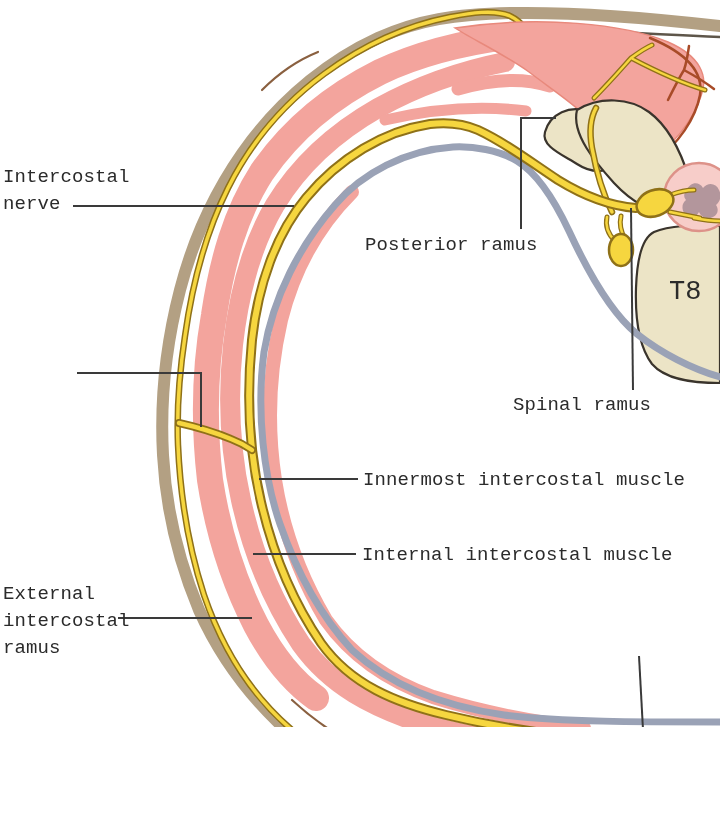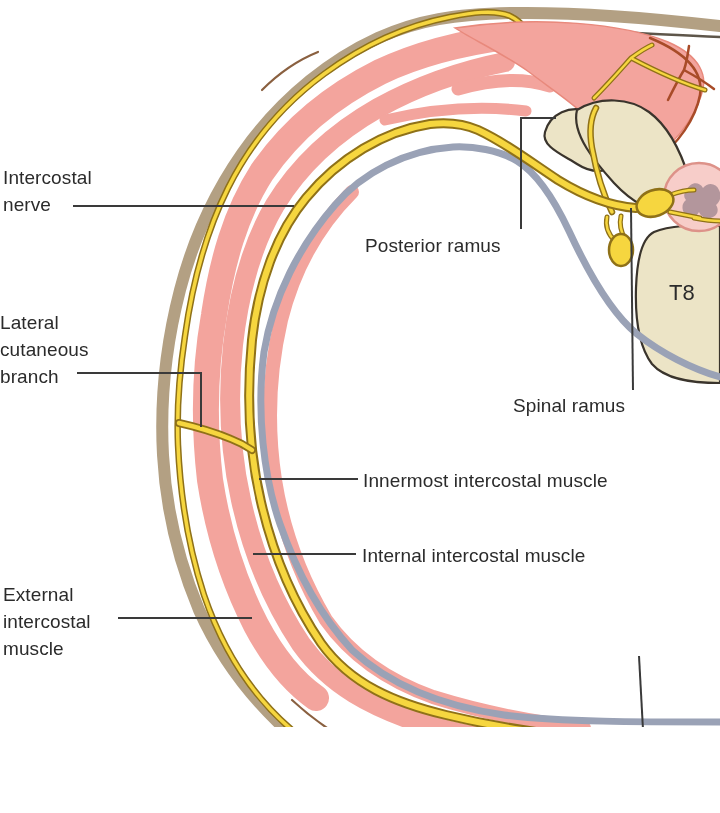--- a/index.html
+++ b/index.html
@@ -1,21 +1,21 @@
 <!DOCTYPE html>
 <html style="--background: #ffffff; --skin_tan: #b3a083; --muscle_pink: #f3a49d; --muscle_edge: #e8897c; --muscle_red_accent: #a84b28; --muscle_deep_red: #ee8577; --nerve_yellow: #f6d63f; --nerve_outline: #8f7118; --pleura_gray: #9aa2b6; --bone_cream: #ece4c6; --bone_outline: #3a342c; --cord_pink: #f7cdc9; --cord_outline: #dd9289; --gray_matter: #b3969c; --cartilage_blue: #badcf4; --fascia_brown: #8a6040; --edge_dark: #5e564a; --leader_line: #3a3a3a; --label_text: #2b2b2b;"><head>
 <meta charset="utf-8">
 <style>
   html,body{margin:0;padding:0;background:#fff;}
   #stage{position:relative;width:720px;height:727px;overflow:hidden;background:var(--background,#fff);
-         font-family:Liberation Sans, sans-serif;}
+         font-family:Liberation Mono, monospace;}
   #art{position:absolute;left:0;top:0;}
   .lbl{position:absolute;font-size:19px;line-height:27px;color:var(--label_text,#2b2b2b);
        white-space:pre-line;letter-spacing:0.1px;}
-  .lbl-t8{font-size:22px;text-align:right;}
+  .lbl-t8{font-size:27px;text-align:right;}
   
   .skin{stroke:var(--skin_tan);stroke-width:12;fill:none;stroke-linecap:round;}
   .darkline{stroke:var(--edge_dark);stroke-width:2.4;fill:none;stroke-linecap:round;}
   .fascia{stroke:var(--fascia_brown);stroke-width:2.2;fill:none;stroke-linecap:round;}
   .muscle-band{stroke:var(--muscle_pink);fill:none;stroke-linecap:round;}
   .w26{stroke-width:26;} .w20{stroke-width:20;} .w14{stroke-width:14;} .w13{stroke-width:13;} .w11{stroke-width:11;}
   .mass{fill:var(--muscle_pink);stroke:var(--muscle_edge);stroke-width:1.5;}
   .redline{stroke:var(--muscle_red_accent);stroke-width:2.5;fill:none;stroke-linecap:round;}
   .pleura{stroke:var(--pleura_gray);stroke-width:7;fill:none;stroke-linecap:round;}
   .bone{fill:var(--bone_cream);stroke:var(--bone_outline);stroke-width:2.2;stroke-linejoin:round;}
@@ -115,22 +115,19 @@
       <path class="leader" d="M 77 373 L 201 373 L 201 427"></path>
       <path class="leader" d="M 118 618 L 252 618"></path>
       <path class="leader" d="M 639 656 L 644 748"></path>
     </g>
   </svg>
 
   <div class="lbl" style="left:3px;top:164px;">Intercostal
 nerve</div>
   <div class="lbl" style="left:365px;top:232px;">Posterior ramus</div>
   <div class="lbl lbl-t8" style="left:669px;top:279px;">T8</div>
-  <div class="lbl" style="left:0px;top:309px;">Lateral
-cutaneous
-branch</div>
   <div class="lbl" style="left:513px;top:392px;">Spinal ramus</div>
   <div class="lbl" style="left:363px;top:467px;">Innermost intercostal muscle</div>
   <div class="lbl" style="left:362px;top:542px;">Internal intercostal muscle</div>
   <div class="lbl" style="left:3px;top:581px;">External
 intercostal
-muscle</div>
+ramus</div>
 </div>
 
 </body></html>

